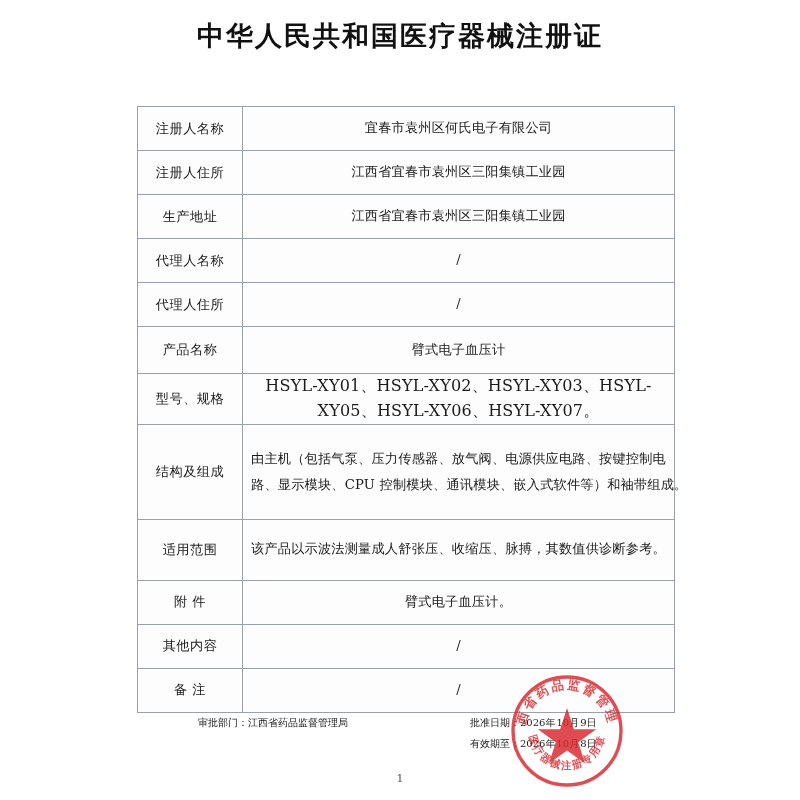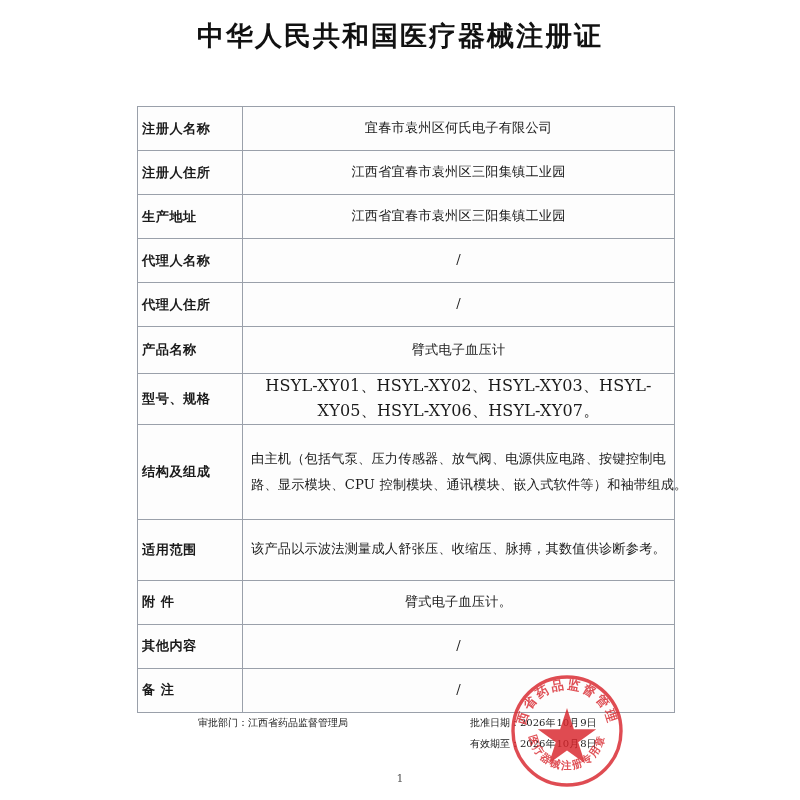--- a/index.html
+++ b/index.html
@@ -62,25 +62,24 @@
   .cert-table td {
     border: 1px solid #9aa0aa;
     padding: 0;
     vertical-align: middle;
     font-family: "DejaVu Serif", "Liberation Serif", serif;
     font-size: 13.2px;
     color: #1a1a1a;
   }
   .cert-table td.label {
     width: 96px;
-    text-align: left;
+    text-align: center;
     padding: 0 4px;
     letter-spacing: 0.5px;
     line-height: 1.35;
-    font-weight: bold;
   }
   .cert-table td.value {
     padding: 0 8px;
     text-align: center;
     line-height: 1.55;
     letter-spacing: 0.2px;
   }
   .cert-table tr.r-normal td { height: 43px; }
   .cert-table tr.r-tall td   { height: 46px; }
   .cert-table tr.r-multi td  { height: 94px; }

